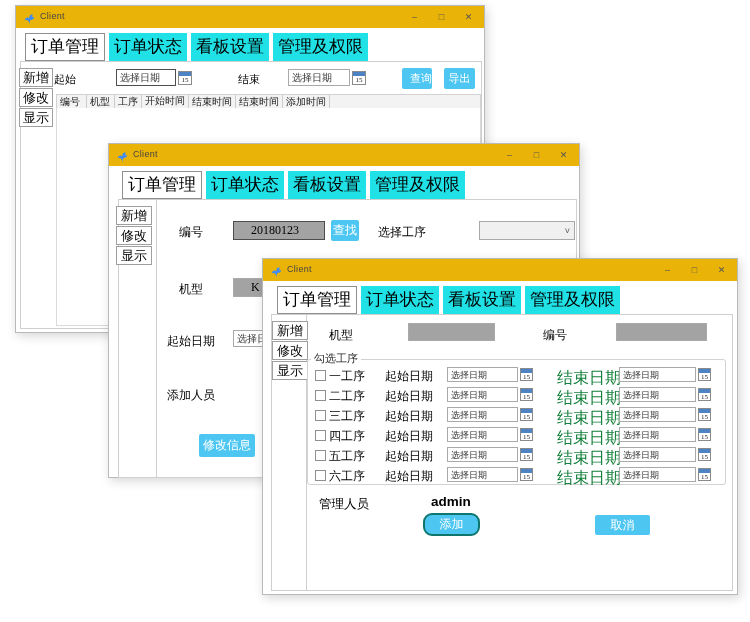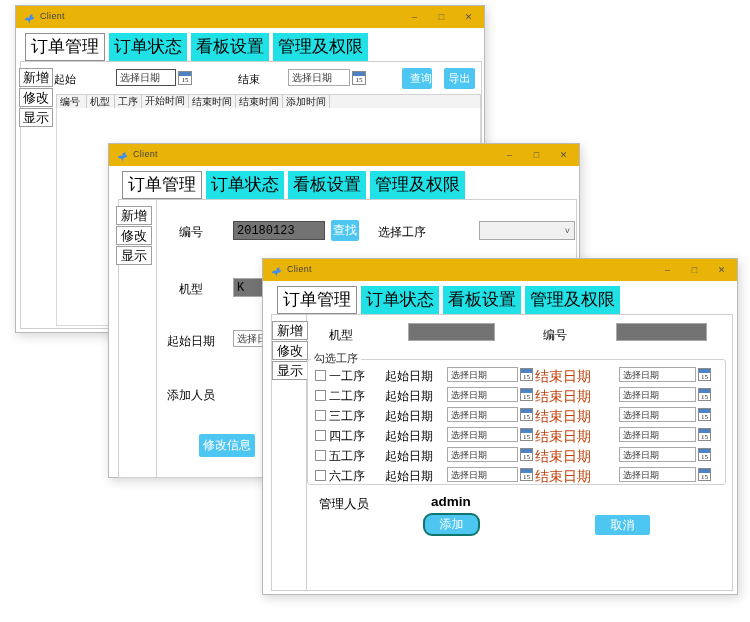--- a/index.html
+++ b/index.html
@@ -16,21 +16,21 @@
   .tabs{position:absolute;top:27px;height:28px;display:flex;gap:4px;}
   .tab{height:28px;line-height:28px;padding:0 5px;font-size:17px;color:#000;background:var(--cyan);white-space:nowrap;cursor:pointer;}
   .tab.sel{background:#fff;border:1px solid #8f8f8f;line-height:26px;box-sizing:border-box;}
 
   .panel{position:absolute;border:1px solid #cfcfcf;background:#fff;box-sizing:border-box;}
   .vdiv{position:absolute;width:1px;background:#cfcfcf;}
   .side{position:absolute;width:36px;height:19px;background:#fff;border:1px solid #9f9f9f;box-sizing:border-box;font-size:13px;line-height:17px;text-align:center;color:#000;cursor:pointer;}
 
   .lbl{position:absolute;font-size:12px;color:#000;white-space:nowrap;}
   .lbl.sm{font-size:11px;}
-  .inp{position:absolute;border:1px solid #a9a9a9;background:#737373;font-size:12px;padding:0 3px;box-sizing:border-box;outline:none;font-family:Liberation Mono, monospace;}
+  .inp{position:absolute;border:1px solid #a9a9a9;background:#a3a3a3;font-size:12px;padding:0 17px;box-sizing:border-box;outline:none;font-family:Liberation Serif, serif;}
   .inp.focus{border:1px solid #4d4d4d;}
   .btn{position:absolute;background:var(--blue);color:#fff;font-size:12px;text-align:center;border:none;padding:0;cursor:pointer;font-family:inherit;border-radius:2px;}
   .btn.sm{font-size:11px;}
   .btn.focusb{border:2px solid #0f766e;box-sizing:border-box;border-radius:9px;}
 
   .dp{position:absolute;height:17px;display:flex;align-items:center;box-sizing:border-box;font-family:Liberation Serif, serif;}
   .dp .box{flex:1;height:100%;border:1px solid #a9a9a9;box-sizing:border-box;background:#fff;font-size:10px;color:#333;padding:1px 0 0 3px;white-space:nowrap;overflow:hidden;}
   .dp.focus .box{border-color:#4d4d4d;}
   .dp .cal{flex:none;width:14px;height:14px;margin-left:2px;border:1px solid #8a8a8a;background:#fff;box-sizing:border-box;text-align:center;position:relative;}
   .dp .cal::before{content:"";position:absolute;top:0;left:0;right:0;height:4px;background:#4d82c3;}
@@ -48,21 +48,21 @@
   .tbody{position:absolute;background:#fff;border:1px solid #d9d9d9;border-top:none;box-sizing:border-box;}
 
   .gbox{position:absolute;border:1px solid #d2d2d2;border-radius:3px;box-sizing:border-box;}
   .glegend{position:absolute;font-size:11px;color:#222;background:#fff;padding:0 3px;white-space:nowrap;}
 
   .prow{position:absolute;left:0;width:100%;height:16px;}
   .prow .cb{position:absolute;left:52px;top:3px;width:9px;height:9px;border:1px solid #8f8f8f;background:#fff;cursor:pointer;}
   .prow .pname{position:absolute;left:66px;top:1px;font-size:12px;color:#000;white-space:nowrap;}
   .prow .fls{position:absolute;left:122px;top:1px;font-size:12px;color:#000;white-space:nowrap;}
   .prow .dp1{left:184px;top:0;width:86px;}
-  .prow .fle{position:absolute;left:272px;top:1px;font-size:14px;color:#c2410c;white-space:nowrap;}
+  .prow .fle{position:absolute;left:294px;top:1px;font-size:16px;color:#15803d;white-space:nowrap;}
   .prow .dp2{left:356px;top:0;width:92px;}
 
   .note{position:absolute;left:516px;top:68px;font-size:19px;font-weight:600;color:var(--red);line-height:33px;white-space:nowrap;}
 
   :root{--cyan:#20e2e6;--blue:#4ec6f2;--red:#ea1c22;}
 </style>
 </head>
 <body>
 
 <div id="stage">

